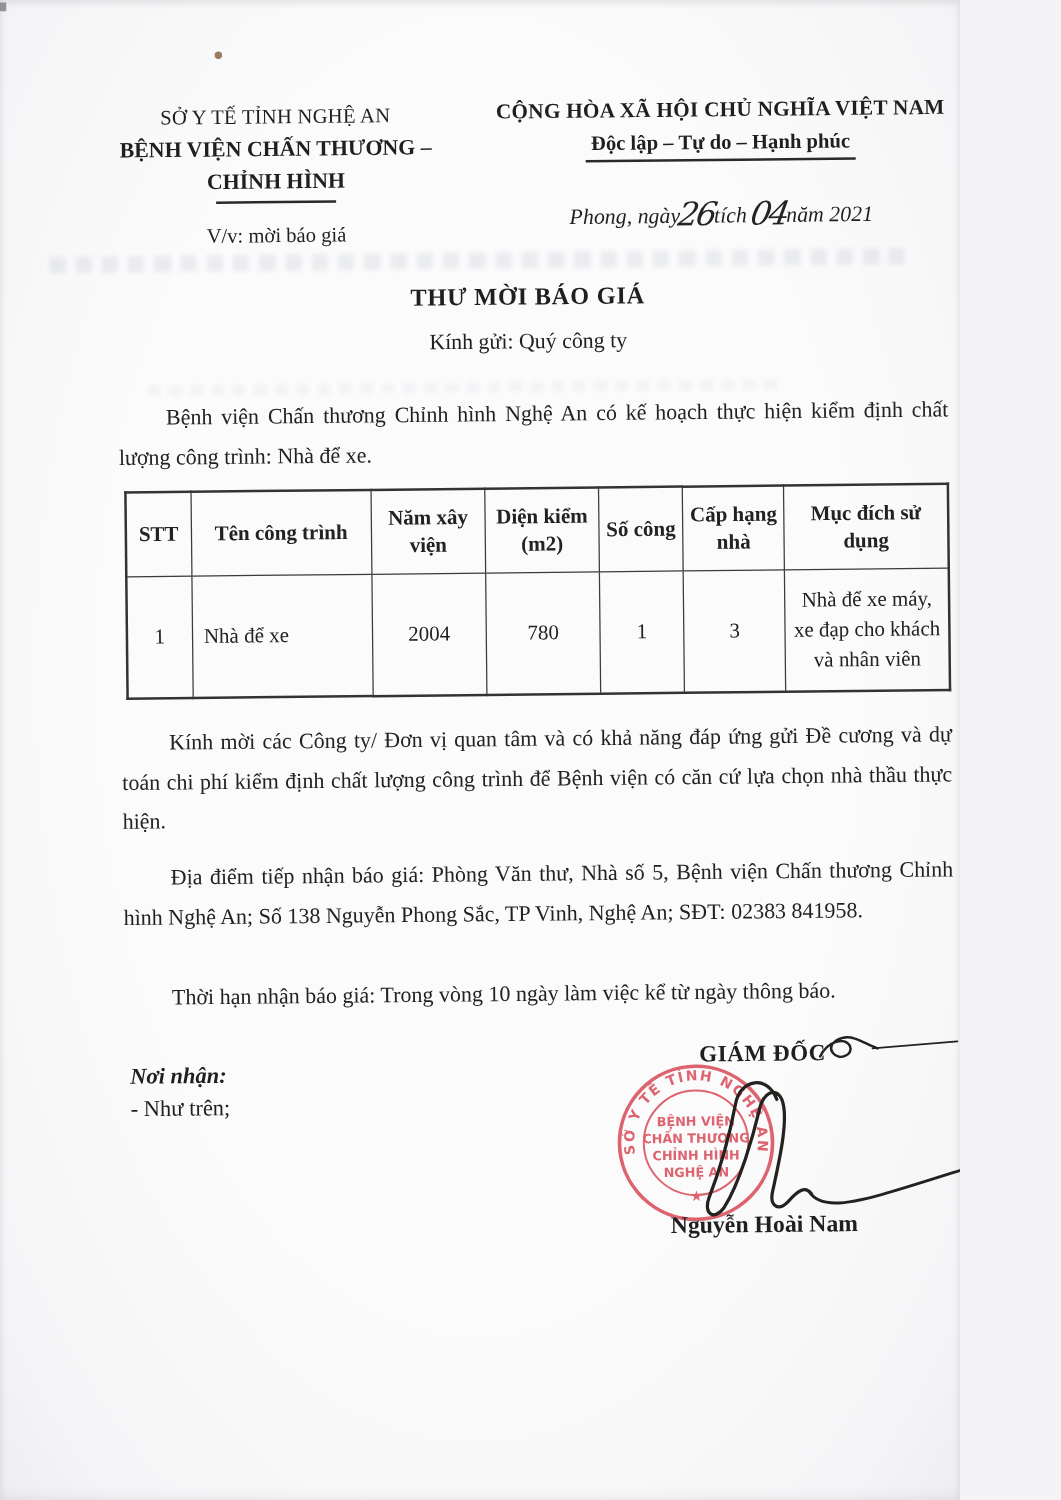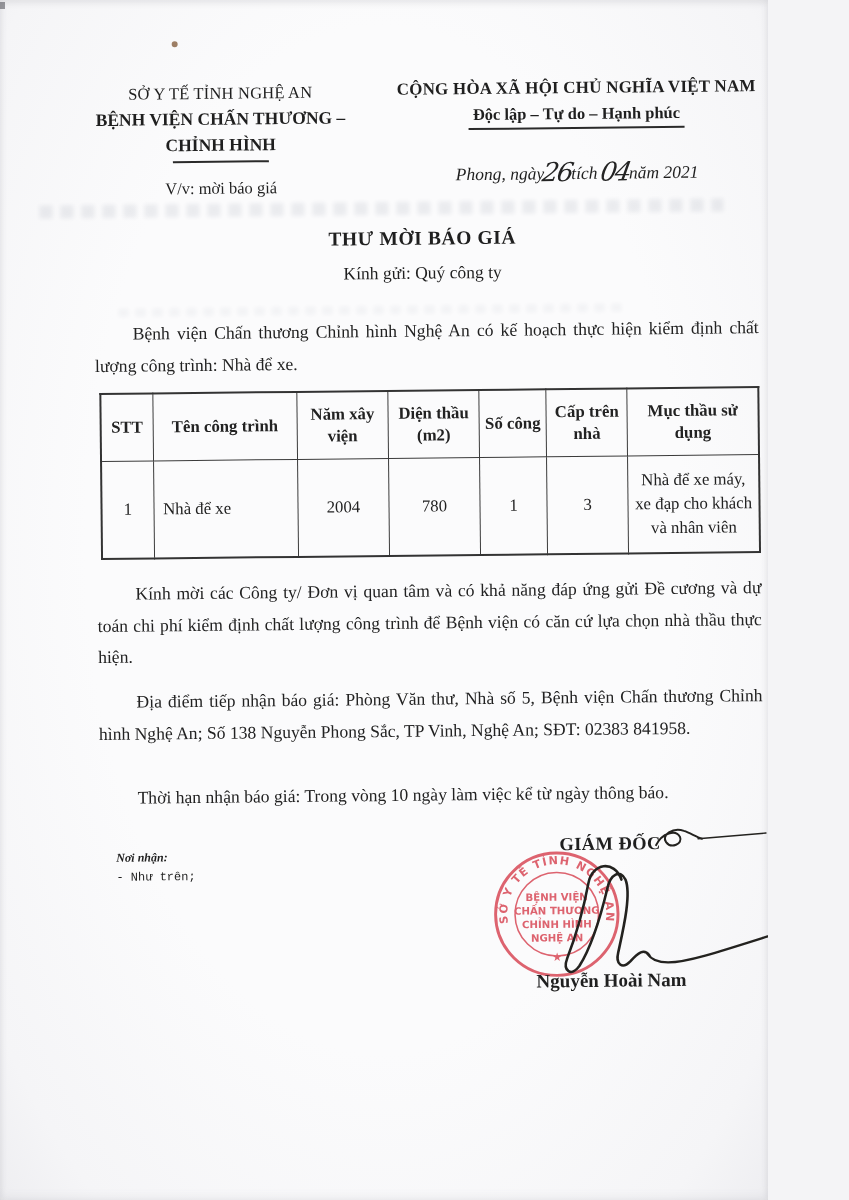--- a/index.html
+++ b/index.html
@@ -56,23 +56,23 @@
   td{height:92px;line-height:24px;}
   td.name{text-align:left;padding-left:9px;}
   .c0{width:52px;} .c1{width:144px;} .c2{width:91px;} .c3{width:91px;}
   .c4{width:67px;} .c5{width:81px;} .c6{width:131px;}
 
   
   .director{position:absolute;left:466px;top:836px;width:280px;text-align:center;
     font-size:18.5px;font-weight:bold;letter-spacing:.4px;}
   .signer{position:absolute;left:476px;top:972px;width:260px;text-align:center;
     font-size:19px;font-weight:bold;}
-  .recipients{position:absolute;left:112px;top:848px;font-size:12px;}
+  .recipients{position:absolute;left:100px;top:848px;font-size:18px;}
   .recipients .label{font-weight:bold;font-style:italic;}
-  .recipients .item{margin-top:5px;font-family:Liberation Mono, monospace;}
+  .recipients .item{margin-top:5px;}
 
   
   .stamp{position:absolute;left:484px;top:848px;width:136px;height:136px;opacity:.88;}
   .stamp svg{width:136px;height:136px;}
 
   
   .sig{position:absolute;left:470px;top:815px;width:379px;height:175px;}
   .sig svg{width:379px;height:175px;}
 
   
@@ -136,24 +136,24 @@
             <col class="c3">
           <col class="c4">
             <col class="c5">
             <col class="c6">
         </colgroup>
         <thead>
           <tr>
             <th>STT</th>
             <th>Tên công trình</th>
             <th>Năm xây viện</th>
-            <th>Diện thầu (m2)</th>
+            <th>Diện kiểm (m2)</th>
             <th>Số công</th>
-            <th>Cấp trên nhà</th>
-            <th>Mục thầu sử dụng</th>
+            <th>Cấp hạng nhà</th>
+            <th>Mục đích sử dụng</th>
           </tr>
         </thead>
         <tbody>
           <tr>
             <td>1</td>
             <td class="name">Nhà để xe</td>
             <td>2004</td>
             <td>780</td>
             <td>1</td>
             <td>3</td>

